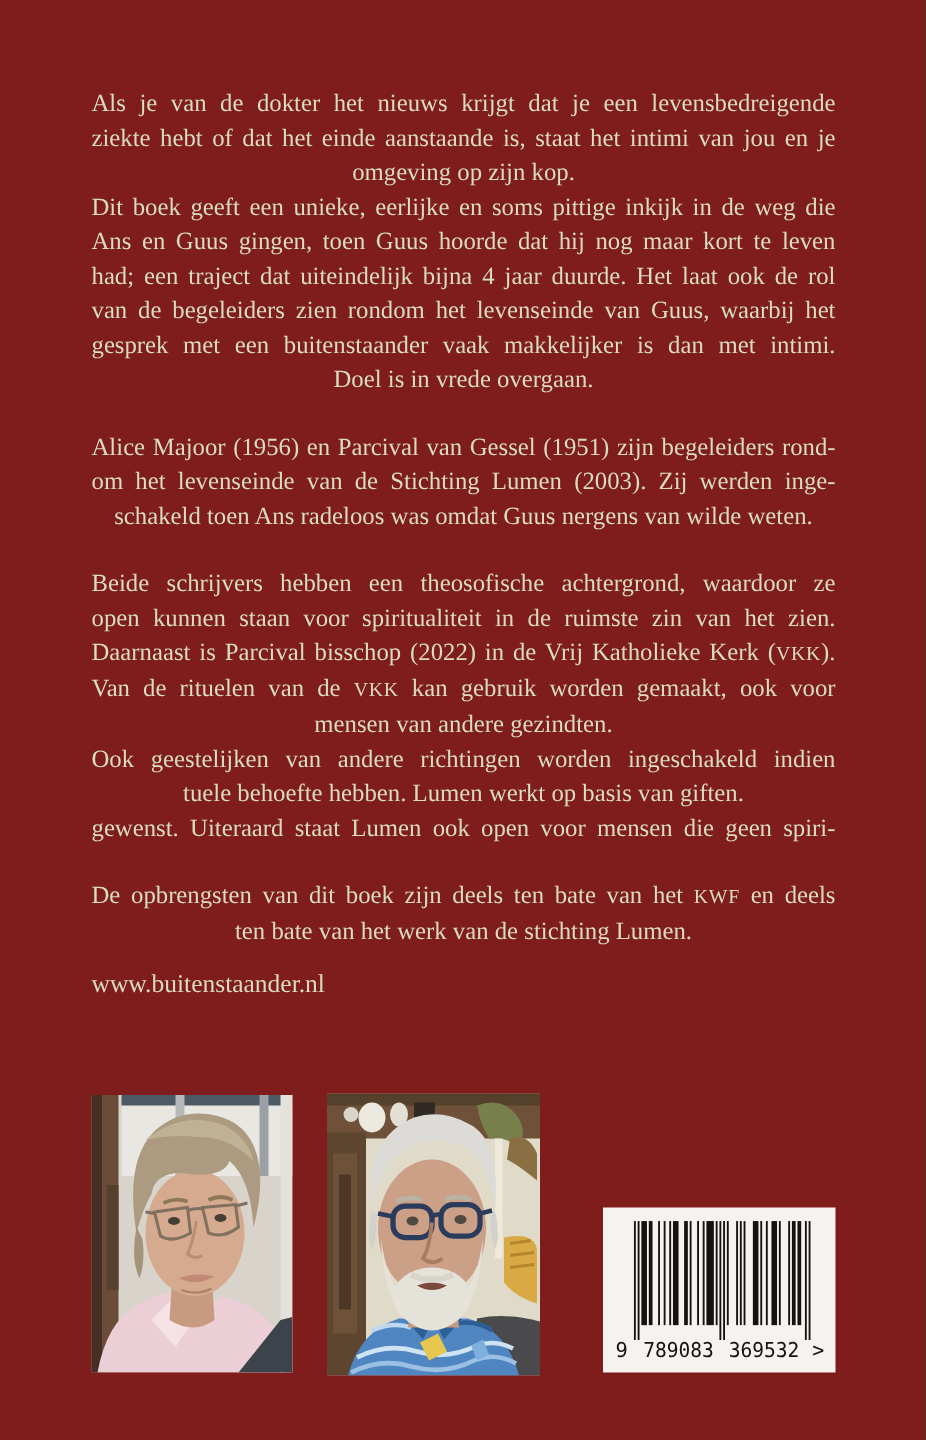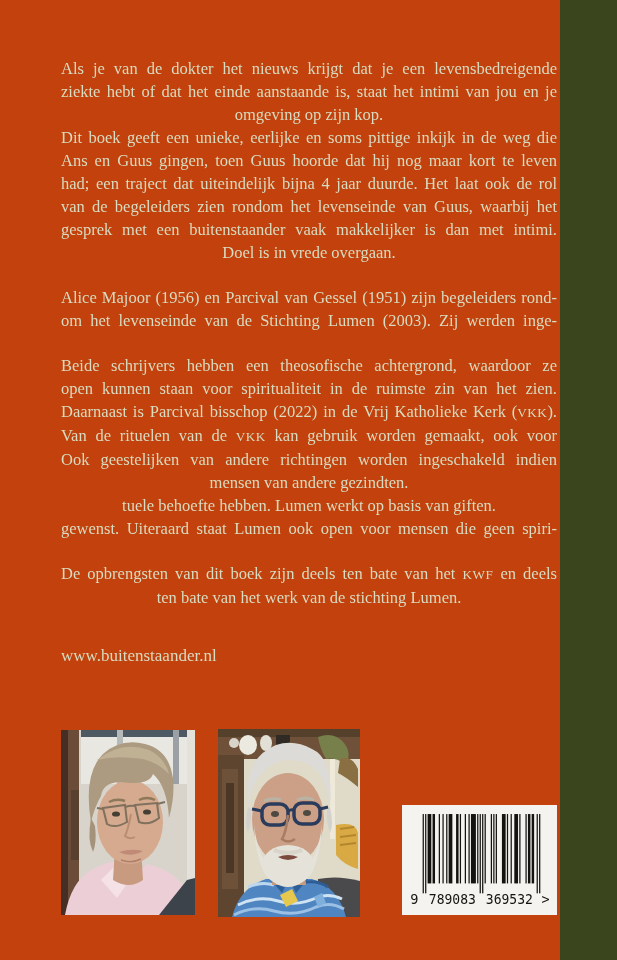--- a/index.html
+++ b/index.html
@@ -1,20 +1,20 @@
 <!DOCTYPE html>
 <html><head>
 <meta charset="utf-8">
 <style>
   html, body { margin: 0; padding: 0; background: #3a451d; }
   .cover {
     position: relative;
-    width: 560px;
+    width: 617px;
     height: 960px;
-    background: #c2410c;
+    background: #7f1d1d;
     overflow: hidden;
     font-family: "Liberation Serif", "DejaVu Serif", serif;
   }
   .text-block {
     position: absolute;
     left: 61px;
     top: 57px;
     width: 496px;
     color: #d9dcc1;
     font-size: 16.5px;
@@ -70,28 +70,29 @@
         <div class="line j">Dit boek geeft een unieke, eerlijke en soms pittige inkijk in de weg die</div>
         <div class="line j">Ans en Guus gingen, toen Guus hoorde dat hij nog maar kort te leven</div>
         <div class="line j">had; een traject dat uiteindelijk bijna 4 jaar duurde. Het laat ook de rol</div>
         <div class="line j">van de begeleiders zien rondom het levenseinde van Guus, waarbij het</div>
         <div class="line j">gesprek met een buitenstaander vaak makkelijker is dan met intimi.</div>
         <div class="line">Doel is in vrede overgaan.</div>
       </div>
       <div class="paragraph">
         <div class="line j">Alice Majoor (1956) en Parcival van Gessel (1951) zijn begeleiders rond-</div>
         <div class="line j">om het levenseinde van de Stichting Lumen (2003). Zij werden inge-</div>
+        <div class="line">schakeld toen Ans radeloos was omdat Guus nergens van wilde weten.</div>
       </div>
       <div class="paragraph">
         <div class="line j">Beide schrijvers hebben een theosofische achtergrond, waardoor ze</div>
         <div class="line j">open kunnen staan voor spiritualiteit in de ruimste zin van het zien.</div>
         <div class="line j">Daarnaast is Parcival bisschop (2022) in de Vrij Katholieke Kerk (<span class="sc">VKK</span>).</div>
         <div class="line j">Van de rituelen van de <span class="sc">VKK</span> kan gebruik worden gemaakt, ook voor</div>
+        <div class="line">mensen van andere gezindten.</div>
         <div class="line j">Ook geestelijken van andere richtingen worden ingeschakeld indien</div>
-        <div class="line">mensen van andere gezindten.</div>
         <div class="line">tuele behoefte hebben. Lumen werkt op basis van giften.</div>
         <div class="line j">gewenst. Uiteraard staat Lumen ook open voor mensen die geen spiri-</div>
       </div>
       <div class="paragraph">
         <div class="line j">De opbrengsten van dit boek zijn deels ten bate van het <span class="sc">KWF</span> en deels</div>
         <div class="line">ten bate van het werk van de stichting Lumen.</div>
       </div>
     </div>
 
   <div class="website">www.buitenstaander.nl</div>

